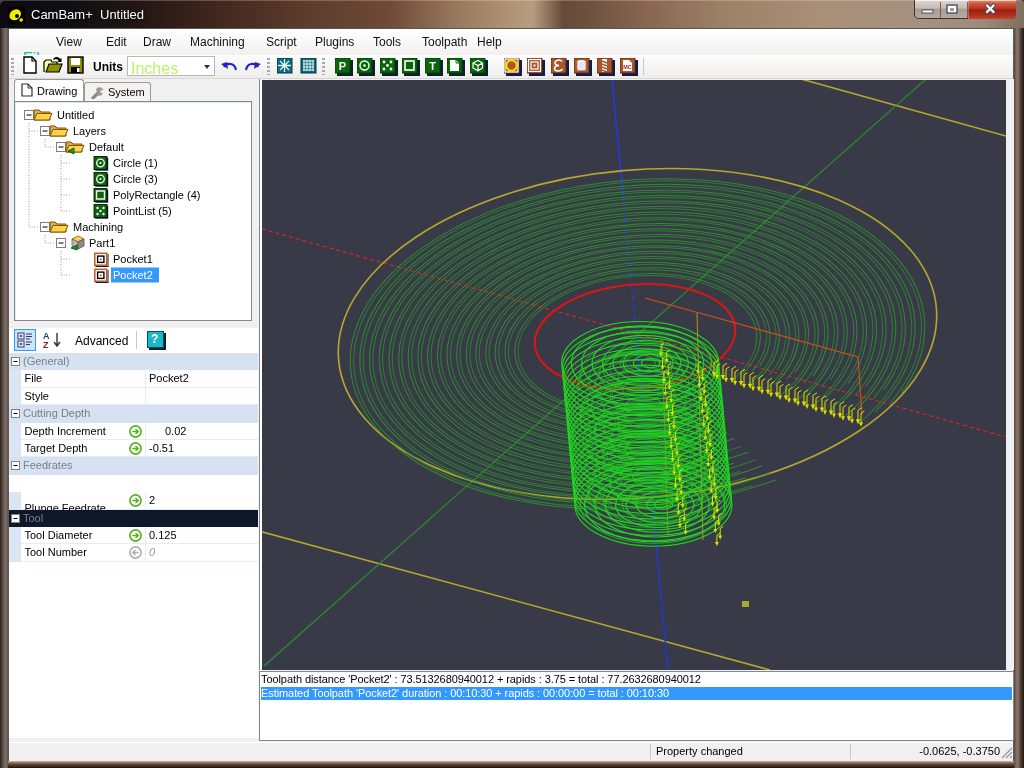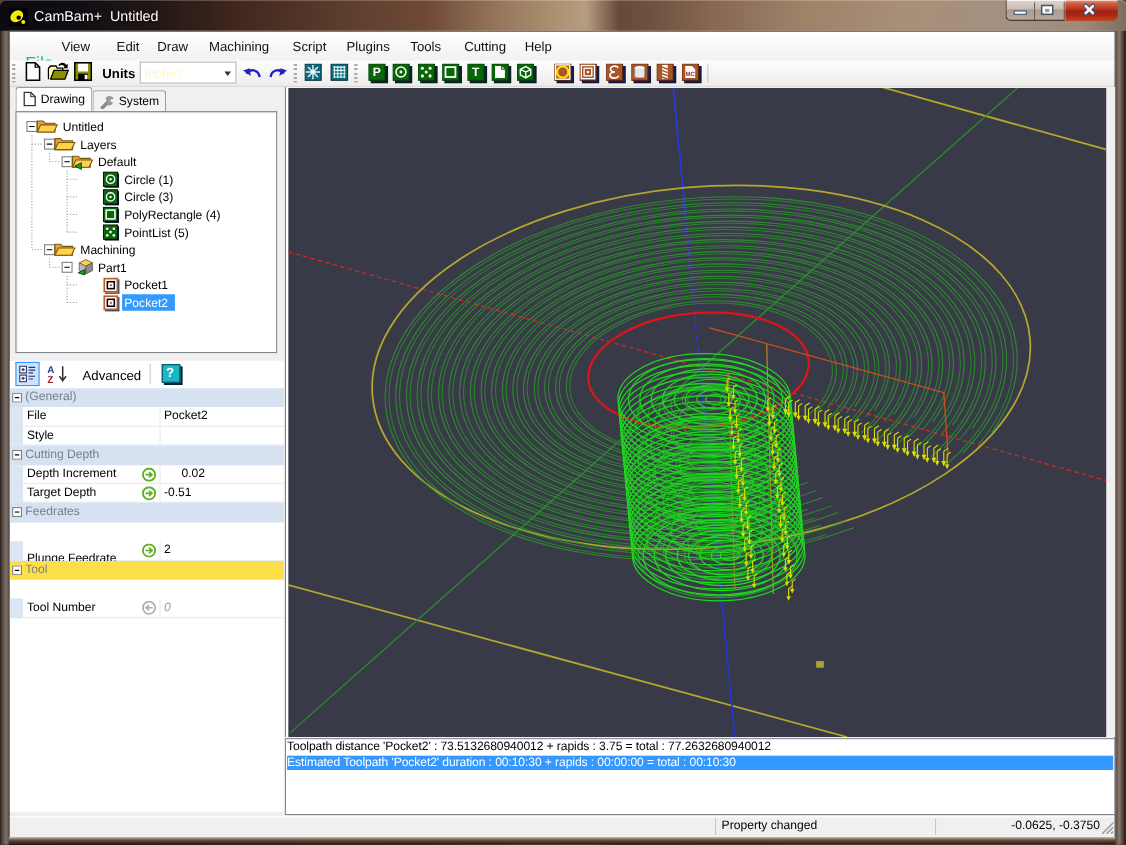--- a/index.html
+++ b/index.html
@@ -27,42 +27,42 @@
 <div class="abs" style="left:8px;top:28px;width:1006px;height:733px;background:#f0f0f0;border:1px solid #5a5a5a;border-bottom:none"></div>
 <div class="abs" style="left:9px;top:29px;width:1004px;height:26px;background:linear-gradient(#ffffff,#f2f1f0)"></div>
 <div class="abs" style="left:23px;top:50px;font-size:16px;color:#14b8a6">File</div>
 <div class="abs" style="left:56px;top:35px;font-size:12px;color:#111">View</div>
 <div class="abs" style="left:106px;top:35px;font-size:12px;color:#111">Edit</div>
 <div class="abs" style="left:143px;top:35px;font-size:12px;color:#111">Draw</div>
 <div class="abs" style="left:190px;top:35px;font-size:12px;color:#111">Machining</div>
 <div class="abs" style="left:266px;top:35px;font-size:12px;color:#111">Script</div>
 <div class="abs" style="left:315px;top:35px;font-size:12px;color:#111">Plugins</div>
 <div class="abs" style="left:373px;top:35px;font-size:12px;color:#111">Tools</div>
-<div class="abs" style="left:422px;top:35px;font-size:12px;color:#111">Cutting</div>
+<div class="abs" style="left:422px;top:35px;font-size:12px;color:#111">Toolpath</div>
 <div class="abs" style="left:477px;top:35px;font-size:12px;color:#111">Help</div>
 <div class="abs" style="left:9px;top:55px;width:1004px;height:24px;background:linear-gradient(#fdfdfd,#eeedec);border-bottom:1px solid #d8d7d6"></div>
 <div class="abs" style="left:11px;top:58px;width:3px;height:17px;background:repeating-linear-gradient(#aaa 0 2px,transparent 2px 4px)"></div>
 <svg class="abs" style="left:22px;top:56px" width="16" height="18" viewBox="0 0 16 18">
     <path d="M2,1 L10,1 L14,5 L14,17 L2,17 Z" fill="#fff" stroke="#000" stroke-width="1.4"></path>
     <path d="M10,1 L10,5 L14,5" fill="none" stroke="#000" stroke-width="1.2"></path>
   </svg>
 <svg class="abs" style="left:43px;top:56px" width="20" height="18" viewBox="0 0 20 18">
     <path d="M1,16 L1,6 L3,4 L8,4 L9,6 L14,6 L14,8" fill="#ffff99" stroke="#000" stroke-width="1.2"></path>
     <path d="M3,16 L6,8 L19,8 L16,16 Z" fill="#8f8f00" stroke="#000" stroke-width="1.2"></path>
     <path d="M10,3 C13,0 16,1 17,3 l1.5,-1 v4 h-4 l1.2,-1.4 C14,2.8 12.5,2.6 11,4 Z" fill="#000"></path>
   </svg>
 <svg class="abs" style="left:67px;top:56px" width="17" height="18" viewBox="0 0 17 18">
     <rect x="1" y="1" width="15" height="16" fill="#8f8f00" stroke="#000" stroke-width="1.4"></rect>
     <rect x="4" y="2" width="9" height="7" fill="#fff"></rect>
     <rect x="4" y="11" width="9" height="6" fill="#000"></rect>
     <rect x="10" y="12" width="2.6" height="4" fill="#fff"></rect>
   </svg>
 <div class="abs" style="left:93px;top:60px;font-size:12px;font-weight:bold;color:#000">Units</div>
 <div class="abs" style="left:127px;top:56px;width:88px;height:20px;background:#fff;border:1px solid #b8b8b8"></div>
-<div class="abs" style="left:131px;top:60px;font-size:12px;color:#fef9c3">Inches</div>
+<div class="abs" style="left:131px;top:60px;font-size:16px;color:#bef264">Inches</div>
 <div class="abs" style="left:204px;top:65px;width:0;height:0;border:3.5px solid transparent;border-top:4.5px solid #333"></div>
 <svg class="abs" style="left:220px;top:58px" width="42" height="16" viewBox="0 0 42 16">
     <path d="M16,12 C15,5 7,4 4,9" fill="none" stroke="#2222cc" stroke-width="2.2"></path>
     <path d="M1,6 L8,11 L7,4 Z" fill="#2222cc"></path>
     <path d="M26,12 C27,5 35,4 38,9" fill="none" stroke="#2222cc" stroke-width="2.2"></path>
     <path d="M41,6 L34,11 L35,4 Z" fill="#2222cc"></path>
   </svg>
 <div class="abs" style="left:267px;top:58px;width:3px;height:17px;background:repeating-linear-gradient(#aaa 0 2px,transparent 2px 4px)"></div>
 <svg class="abs" style="left:277px;top:58px" width="40" height="17" viewBox="0 0 40 17">
     <rect x="0" y="0" width="15" height="15" fill="#0d6b7a" stroke="#0a3540"></rect>
@@ -342,26 +342,36 @@
     <div class="abs" style="left:0;top:139px;width:249px;height:18px;border-bottom:1px solid #e4ecf5">
       <div class="abs" style="left:0;top:0;width:12px;height:18px;background:#dce6f2"></div>
       <div class="abs" style="left:136px;top:0;width:1px;height:18px;background:#e4ecf5"></div>
       <svg width="13" height="13" viewBox="0 0 14 14" style="position:absolute;left:120px;top:2px">
         <circle cx="7" cy="7" r="6" fill="#fff" stroke="#5cb021" stroke-width="1.8"></circle>
         <path d="M3.5,7 L9,7 M7,4.5 L10,7 L7,9.5" fill="none" stroke="#5cb021" stroke-width="1.6"></path>
       </svg>
       <div style="position:absolute;left:15.5px;top:10px;color:#000">Plunge Feedrate</div>
       <div style="position:absolute;left:140px;top:2px;color:#000">2</div>
     </div>
-    <div class="abs" style="left:0;top:157px;width:249px;height:17px;background:#fde047">
+    <div class="abs" style="left:0;top:157px;width:249px;height:17px;background:#0f172a">
       <svg width="9" height="9" viewBox="0 0 9 9" style="position:absolute;left:1.5px;top:4px">
         <rect x="0.5" y="0.5" width="8" height="8" fill="#fff" stroke="#808080"></rect>
         <line x1="2.5" y1="4.5" x2="6.5" y2="4.5" stroke="#000"></line>
       </svg>
       <div style="position:absolute;left:14px;top:2px;color:#75808a">Tool</div>
+    </div>
+    <div class="abs" style="left:0;top:174px;width:249px;height:17px;border-bottom:1px solid #e4ecf5">
+      <div class="abs" style="left:0;top:0;width:12px;height:17px;background:#dce6f2"></div>
+      <div class="abs" style="left:136px;top:0;width:1px;height:17px;background:#e4ecf5"></div>
+      <svg width="13" height="13" viewBox="0 0 14 14" style="position:absolute;left:120px;top:2px">
+        <circle cx="7" cy="7" r="6" fill="#fff" stroke="#5cb021" stroke-width="1.8"></circle>
+        <path d="M3.5,7 L9,7 M7,4.5 L10,7 L7,9.5" fill="none" stroke="#5cb021" stroke-width="1.6"></path>
+      </svg>
+      <div style="position:absolute;left:15.5px;top:2px;color:#000">Tool Diameter</div>
+      <div style="position:absolute;left:140px;top:2px;color:#000">0.125</div>
     </div>
     <div class="abs" style="left:0;top:191px;width:249px;height:18px;border-bottom:1px solid #e4ecf5">
       <div class="abs" style="left:0;top:0;width:12px;height:18px;background:#dce6f2"></div>
       <div class="abs" style="left:136px;top:0;width:1px;height:18px;background:#e4ecf5"></div>
       <svg width="13" height="13" viewBox="0 0 14 14" style="position:absolute;left:120px;top:2px">
         <circle cx="7" cy="7" r="6" fill="#fff" stroke="#b0b0b0" stroke-width="1.8"></circle>
         <path d="M10.5,7 L5,7 M7,4.5 L4,7 L7,9.5" fill="none" stroke="#b0b0b0" stroke-width="1.6"></path>
       </svg>
       <div style="position:absolute;left:15.5px;top:2px;color:#000">Tool Number</div>
       <div style="position:absolute;left:140px;top:2px;color:#999;font-style:italic">0</div>

